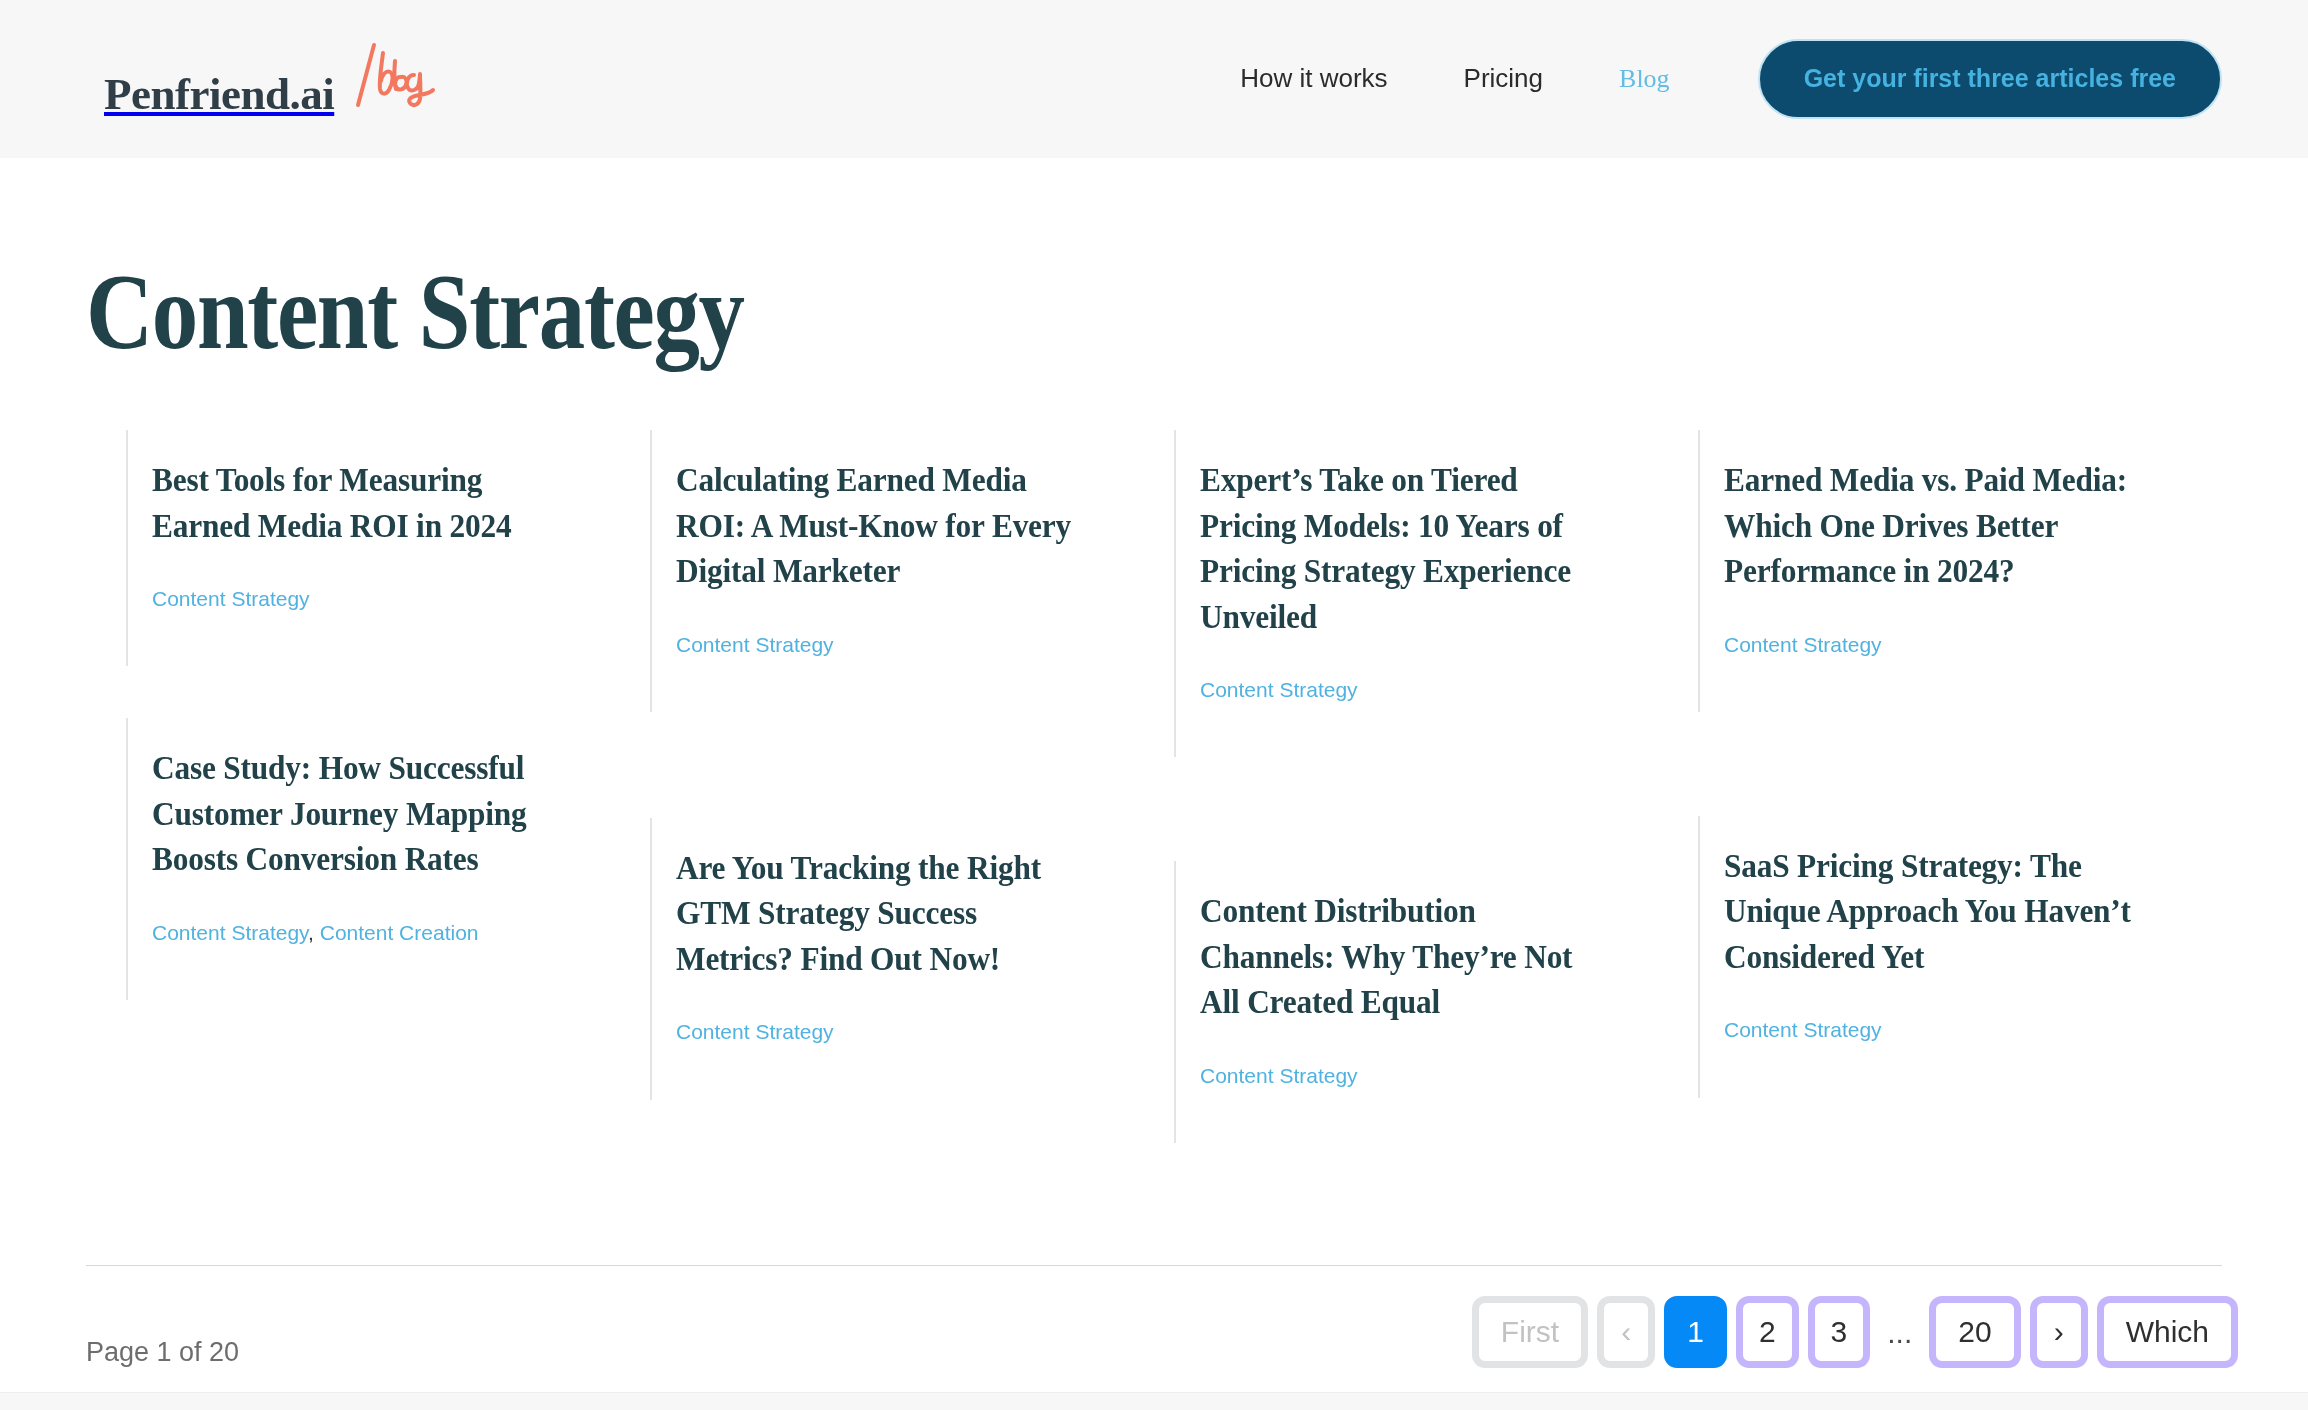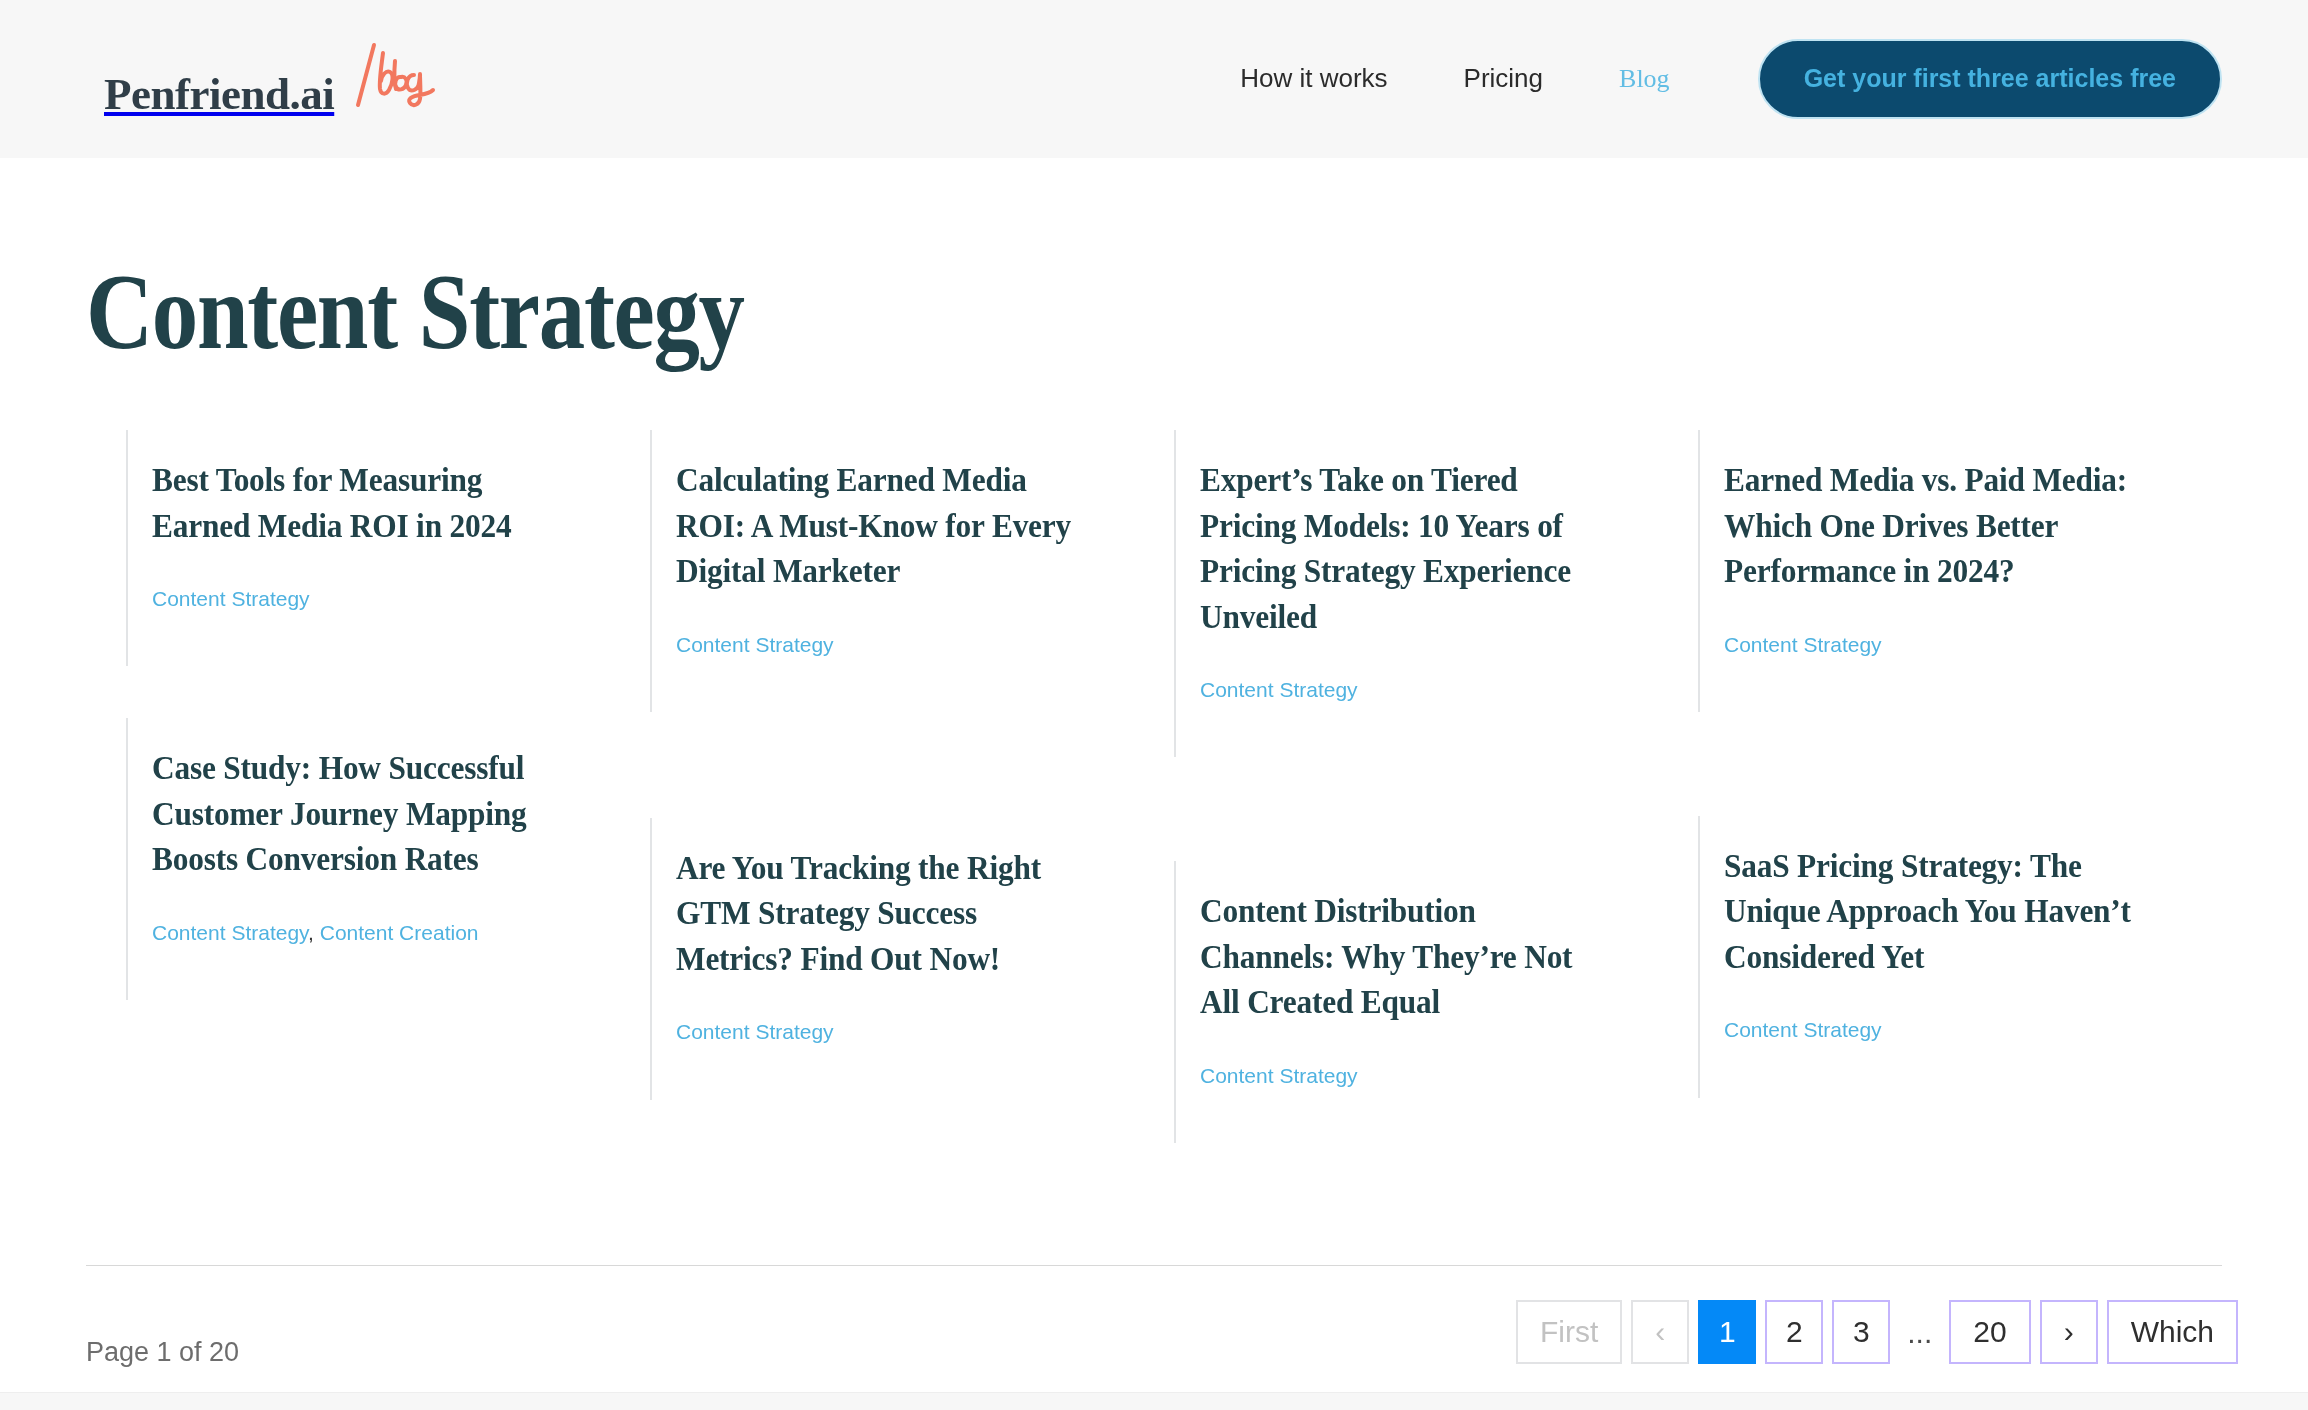--- a/index.html
+++ b/index.html
@@ -153,23 +153,23 @@
     color: #6d6d6d;
   }
   .pager-controls {
     margin-left: auto;
     display: flex;
     align-items: center;
     gap: 9px;
   }
   .pg {
     min-width: 58px;
-    height: 64px;
-    border: 2px solid #c4b5fd;
-    border-radius: 0;
+    height: 72px;
+    border: 7px solid #c4b5fd;
+    border-radius: 13px;
     background: #ffffff;
     color: #2f2f2f;
     font-size: 30px;
     font-family: "Liberation Sans", sans-serif;
     display: flex;
     align-items: center;
     justify-content: center;
     padding: 0 16px;
     cursor: pointer;
     line-height: 1;

